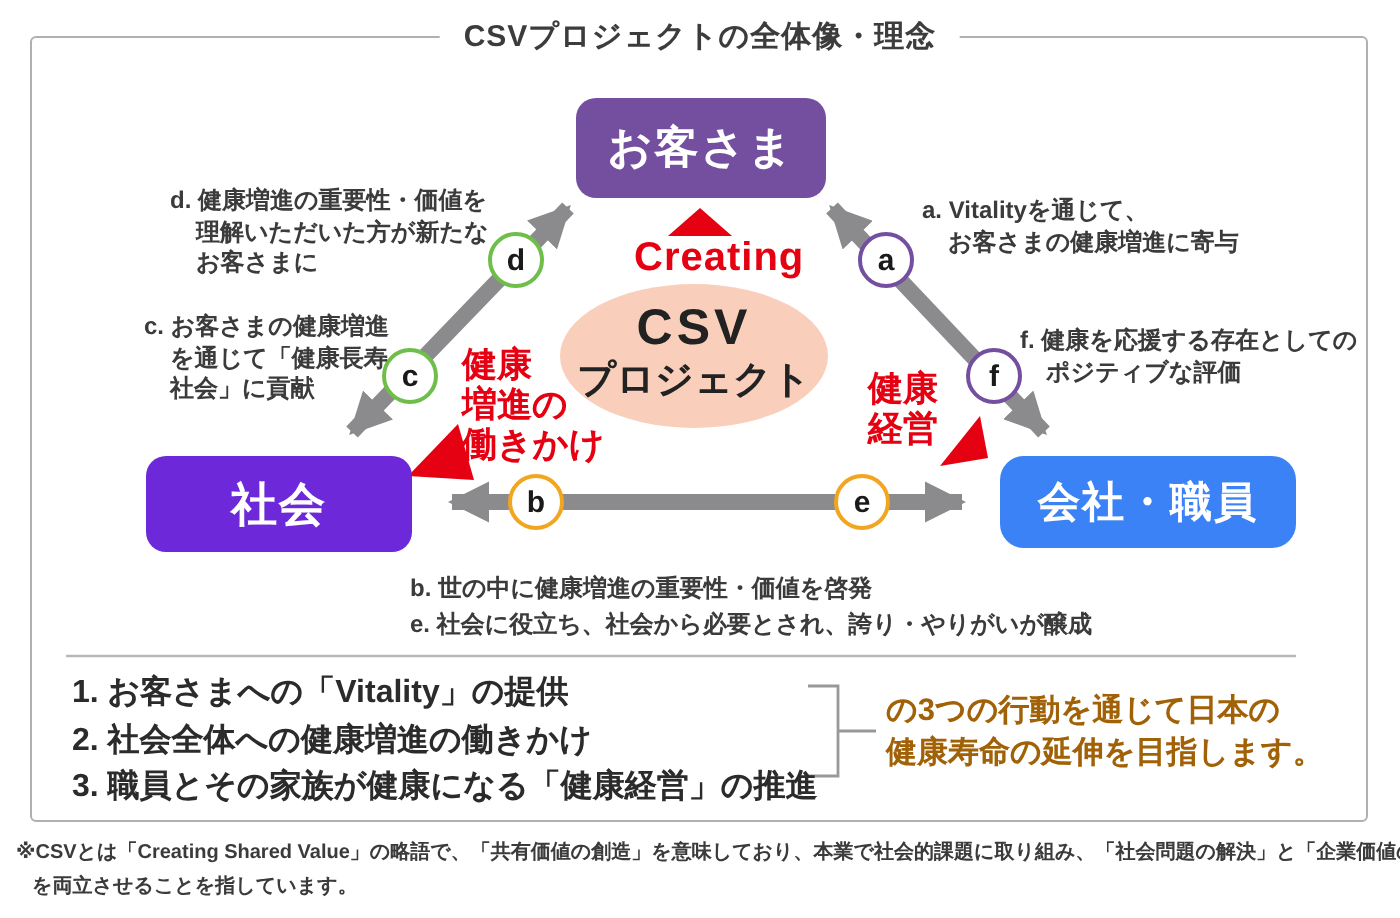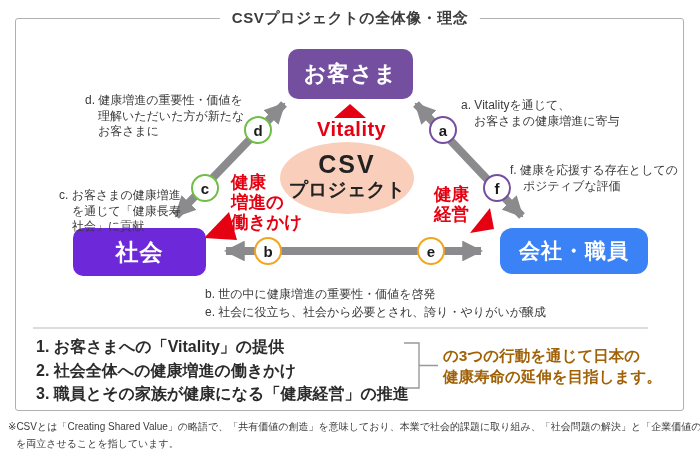--- a/index.html
+++ b/index.html
@@ -1,20 +1,20 @@
 <!DOCTYPE html>
 <html><head>
 <meta charset="utf-8">
 <style>
   html,body{margin:0;padding:0;background:#fff;}
   #stage{
     position:relative;width:700px;height:459px;background:#fff;overflow:hidden;
     font-family:"Liberation Sans","DejaVu Sans",sans-serif;color:#3b3b3b;
   }
-  .abs{position:absolute;}
+  .abs{position:absolute;font-weight:bold;}
   
   .frame{left:15px;top:18px;width:667px;height:391px;border:1.5px solid #b0b0b0;border-radius:3px;}
   .page-title{left:50%;top:9px;transform:translateX(-50%);background:#fff;padding:0 12px;
     font-size:15px;font-weight:bold;color:#3c3c3c;white-space:nowrap;letter-spacing:.5px;}
   
   .node{display:flex;align-items:center;justify-content:center;color:#fff;font-weight:bold;
     border-radius:10px;letter-spacing:1px;}
   .node-customer{left:288px;top:49px;width:125px;height:50px;background:#744FA0;font-size:22px;border-radius:10px;}
   .node-society{left:73px;top:228px;width:133px;height:48px;background:#6d28d9;font-size:23px;}
   .node-company{left:500px;top:228px;width:148px;height:46px;background:#3b82f6;border-radius:12px;font-size:21px;}
@@ -29,21 +29,21 @@
   
   .circle{width:24px;height:24px;border-radius:50%;background:#fff;border:2.5px solid #888;
     display:flex;align-items:center;justify-content:center;font-size:15px;font-weight:bold;color:#1a1a1a;}
   .cg{border-color:#6FBE4A;} .cp{border-color:#744FA0;} .co{border-color:#F2A51F;}
   .pos-d{left:244px;top:116px;} .pos-a{left:429px;top:116px;}
   .pos-c{left:191px;top:174px;} .pos-f{left:483px;top:174px;}
   .pos-b{left:254px;top:237px;} .pos-e{left:417px;top:237px;}
   
   .ann{font-size:12px;color:#3b3b3b;line-height:15.5px;white-space:nowrap;}
   .ann .cont{margin-left:13px;}
-  .ann-d{left:85px;top:93px;} .ann-c{left:59px;top:156px;margin-top:32px;}
+  .ann-d{left:85px;top:93px;} .ann-c{left:72px;top:156px;}
   .ann-a{left:461px;top:98px;} .ann-f{left:510px;top:163px;}
   .ann-b{left:205px;top:287px;} .ann-e{left:205px;top:305px;}
   
   .summary-list{left:36px;top:335px;font-size:16px;font-weight:bold;color:#2b2b2b;line-height:23.5px;white-space:nowrap;}
   .conclusion{left:443px;top:345px;font-size:15.5px;font-weight:bold;color:#a16207;line-height:21px;white-space:nowrap;}
   .footnote{left:8px;top:418px;font-size:10px;color:#3b3b3b;line-height:17px;white-space:nowrap;}
   .footnote .cont{margin-left:8px;}
   svg.layer{position:absolute;left:0;top:0;}
 </style>
 </head>
@@ -78,21 +78,21 @@
 
   <div class="abs page-title">CSVプロジェクトの全体像・理念</div>
 
   <div class="abs node node-customer">お客さま</div>
   <div class="abs node node-society">社会</div>
   <div class="abs node node-company">会社・職員</div>
 
   <div class="abs csv-line1">CSV</div>
   <div class="abs csv-line2">プロジェクト</div>
 
-  <div class="abs red vitality">Vitality</div>
+  <div class="abs red vitality">Creating</div>
   <div class="abs red promo">
     <div>健康</div>
     <div>増進の</div>
     <div>働きかけ</div>
   </div>
   <div class="abs red mgmt">
     <div>健康</div>
     <div>経営</div>
   </div>
 

